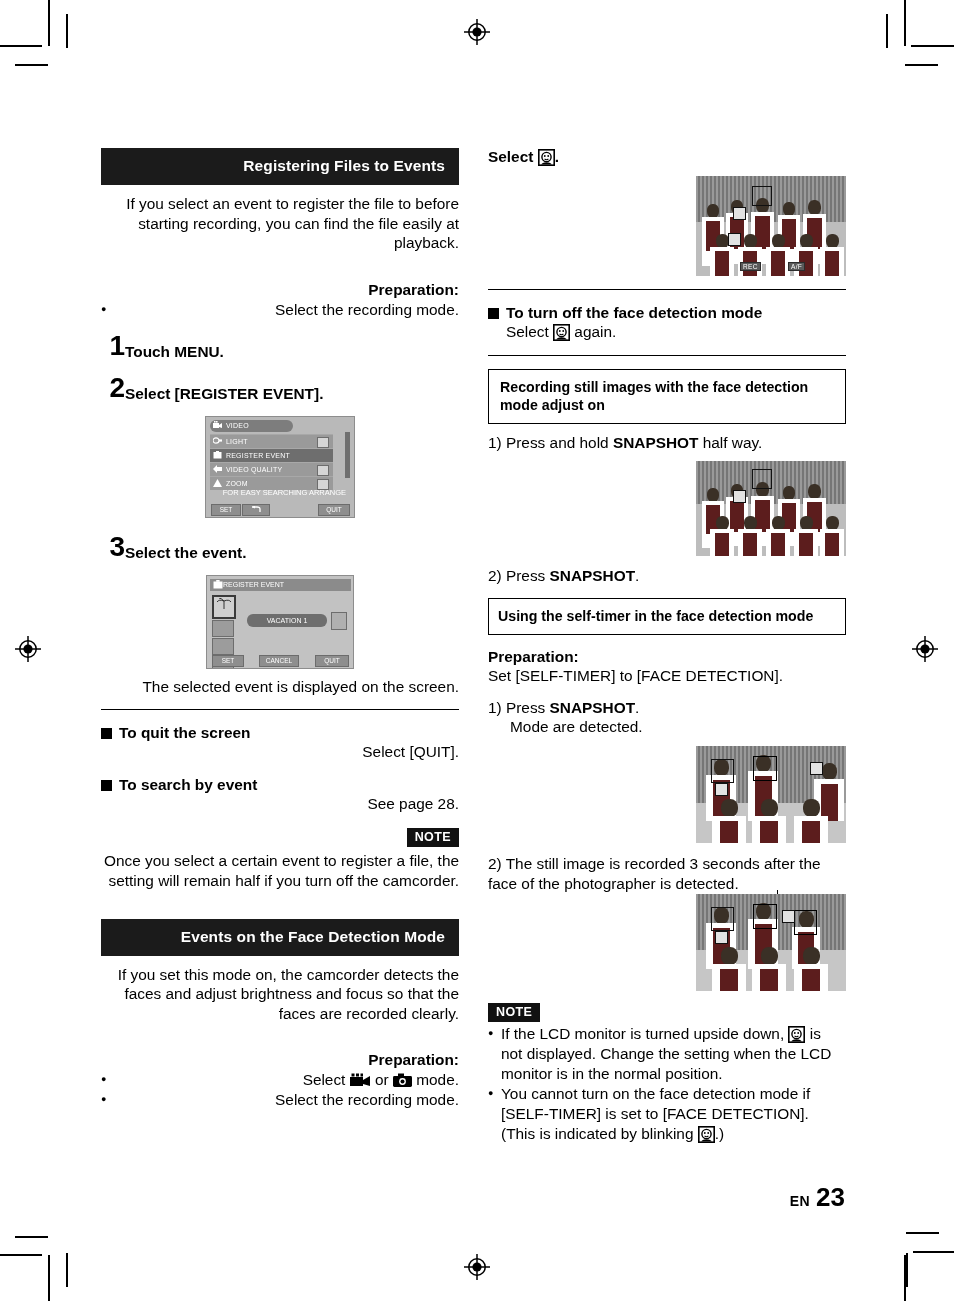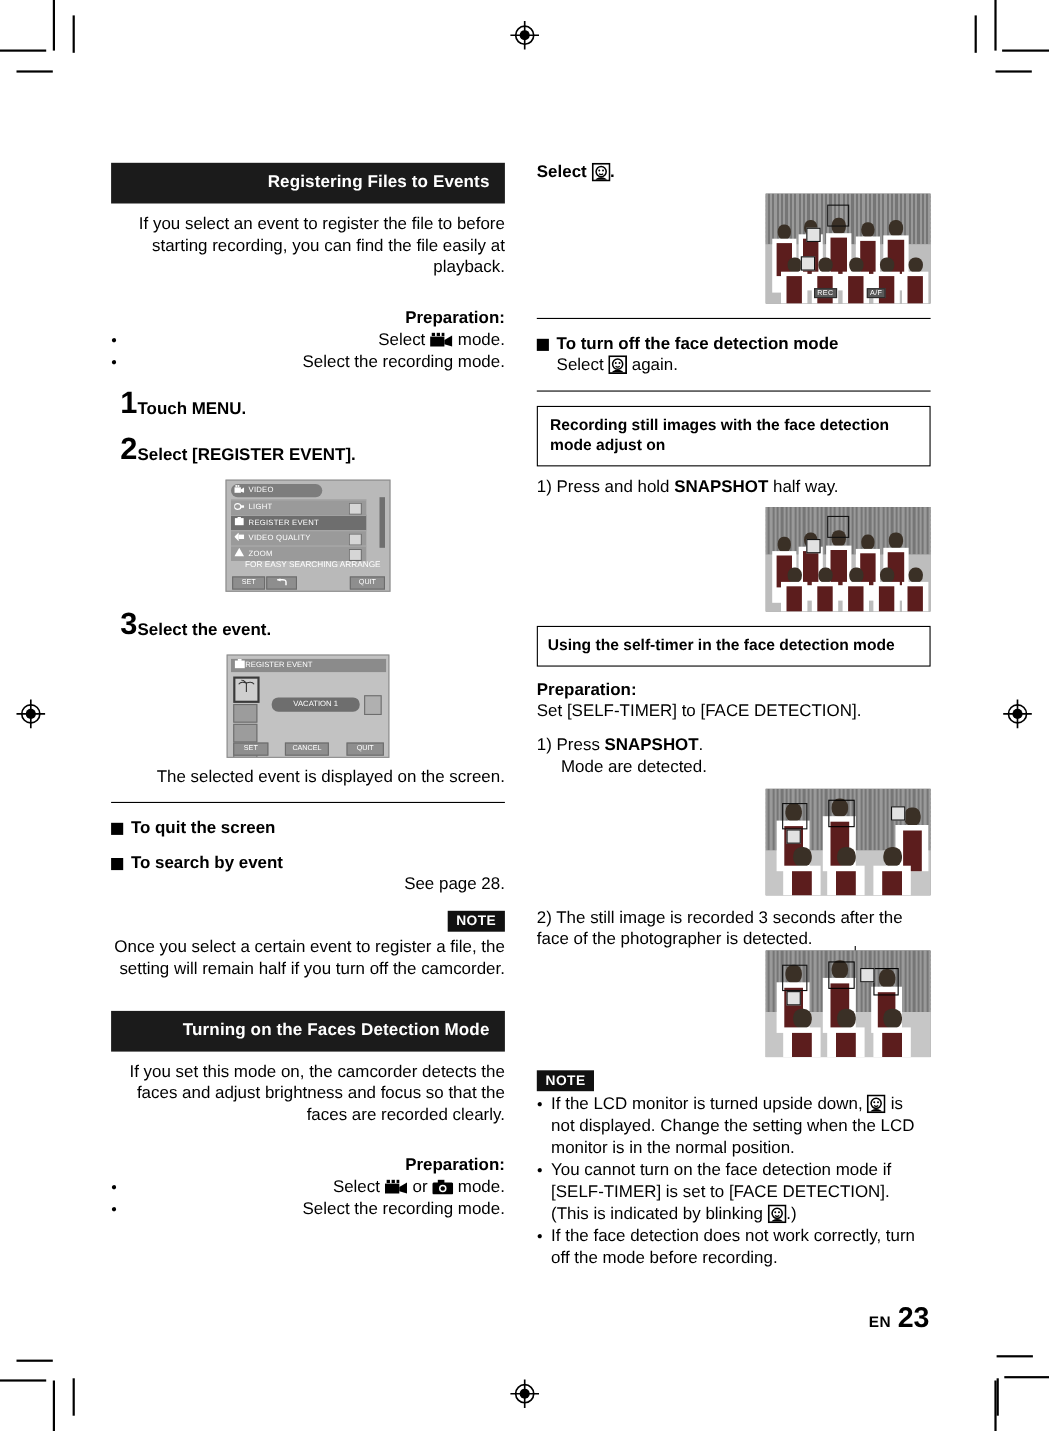--- a/index.html
+++ b/index.html
@@ -176,29 +176,20 @@
 </div>
 
 <div class="col col-left">
 
   <div class="bar">Registering Files to Events</div>
 
   <p class="p">If you select an event to register the file to before starting recording, you can find the file easily at playback.</p>
 
   <div class="lead">Preparation:</div>
   <ul class="bullets">
-    <li>
-      <span>Select </span><span class="ic ic-video"><svg width="21" height="14" viewBox="0 0 21 14">
-            <rect x="0" y="4" width="13" height="9" fill="#000"></rect>
-            <polygon points="13,7 20,3 20,13 13,11" fill="#000"></polygon>
-            <rect x="1.5" y="0.5" width="3" height="3" fill="#000"></rect>
-            <rect x="6" y="0.5" width="3" height="3" fill="#000"></rect>
-            <rect x="10.5" y="0.5" width="2.5" height="3" fill="#000"></rect>
-          </svg></span><span> mode.</span>
-    </li>
     <li>Select the recording mode.</li>
   </ul>
 
   <div class="step">
     <div class="num">1</div>
     <div class="txt">Touch MENU.</div>
   </div>
 
   <div class="step">
     <div class="num">2</div>
@@ -299,31 +290,32 @@
   </div>
 
   <p class="p" style="margin-left:25px;margin-top:8px;">The selected event is displayed on the screen.</p>
 
   <hr class="hr">
 
   <div class="sq-head">
     <span class="sq"></span>
     <span>To quit the screen</span>
   </div>
+  <div class="sub-body">Select [QUIT].</div>
 
   <div class="sq-head">
     <span class="sq"></span>
     <span>To search by event</span>
   </div>
   <div class="sub-body">See page 28.</div>
 
   <div><span class="note-tag">NOTE</span></div>
   <p class="p tight" style="margin-top:4px;">Once you select a certain event to register a file, the setting will remain half if you turn off the camcorder.</p>
 
-  <div class="bar" style="margin-top:28px;">Turning on the Faces Detection Mode</div>
+  <div class="bar" style="margin-top:28px;">Events on the Face Detection Mode</div>
 
   <p class="p">If you set this mode on, the camcorder detects the faces and adjust brightness and focus so that the faces are recorded clearly.</p>
 
   <div class="lead">Preparation:</div>
   <ul class="bullets">
     <li>
       <span>Select </span><span class="ic ic-video"><svg width="21" height="14" viewBox="0 0 21 14">
             <rect x="0" y="4" width="13" height="9" fill="#000"></rect>
             <polygon points="13,7 20,3 20,13 13,11" fill="#000"></polygon>
             <rect x="1.5" y="0.5" width="3" height="3" fill="#000"></rect>
@@ -498,20 +490,24 @@
       <div class="person" style="left:124px;bottom:0;width:24px;height:40px;">
         <div class="head" style="left:6px;top:0;width:13px;height:14px;"></div>
         <div class="body" style="left:0;top:13px;width:24px;height:27px;"></div>
         <div class="vest" style="left:5px;top:17px;width:14px;height:23px;"></div>
       </div>
       <div class="fbox" style="left:56px;top:8px;width:18px;height:18px;"></div>
       <div class="mini-face" style="left:37px;top:29px;"></div>
     </div>
   </div>
 
+  <p class="p" style="margin-top:10px;">
+    <span>2)</span>
+    <span>Press </span><b>SNAPSHOT</b><span>.</span>
+  </p>
 
   <div class="boxed" style="padding:8px 9px 9px 9px;">Using the self-timer in the face detection mode</div>
 
   <div class="lead" style="margin-top:13px;">Preparation:</div>
   <div class="p" style="margin-top:0;">Set [SELF-TIMER] to [FACE DETECTION].</div>
 
   <p class="p" style="margin-top:12px;">
     <span>1)</span>
     <span>Press </span><b>SNAPSHOT</b><span>.</span>
   </p>
@@ -621,21 +617,20 @@
     <li>
       <span>You cannot turn on the face detection mode if [SELF-TIMER] is set to [FACE DETECTION]. (This is indicated by blinking </span><span class="ic ic-face"><svg width="17" height="17" viewBox="0 0 17 17">
             <rect x="0.8" y="0.8" width="15.4" height="15.4" fill="none" stroke="#000" stroke-width="1.6"></rect>
             <path d="M8.5 13.2 C5.4 13.2 3.6 14.6 3.3 15.4 L13.7 15.4 C13.4 14.6 11.6 13.2 8.5 13.2 Z" fill="#000"></path>
             <circle cx="8.5" cy="8" r="4.6" fill="none" stroke="#000" stroke-width="1.4"></circle>
             <circle cx="6.8" cy="7" r="0.9" fill="#000"></circle>
             <circle cx="10.2" cy="7" r="0.9" fill="#000"></circle>
             <path d="M6.6 10 Q8.5 11.4 10.4 10" fill="none" stroke="#000" stroke-width="1.1"></path>
           </svg></span><span>.)</span>
     </li>
-    <li>If the face detection does not work correctly, turn off the mode before recording.</li>
   </ul>
 
 </div>
 
 <div class="pageno">
   <span class="en">EN</span>
   <span class="no">23</span>
 </div>
 
 </body></html>

